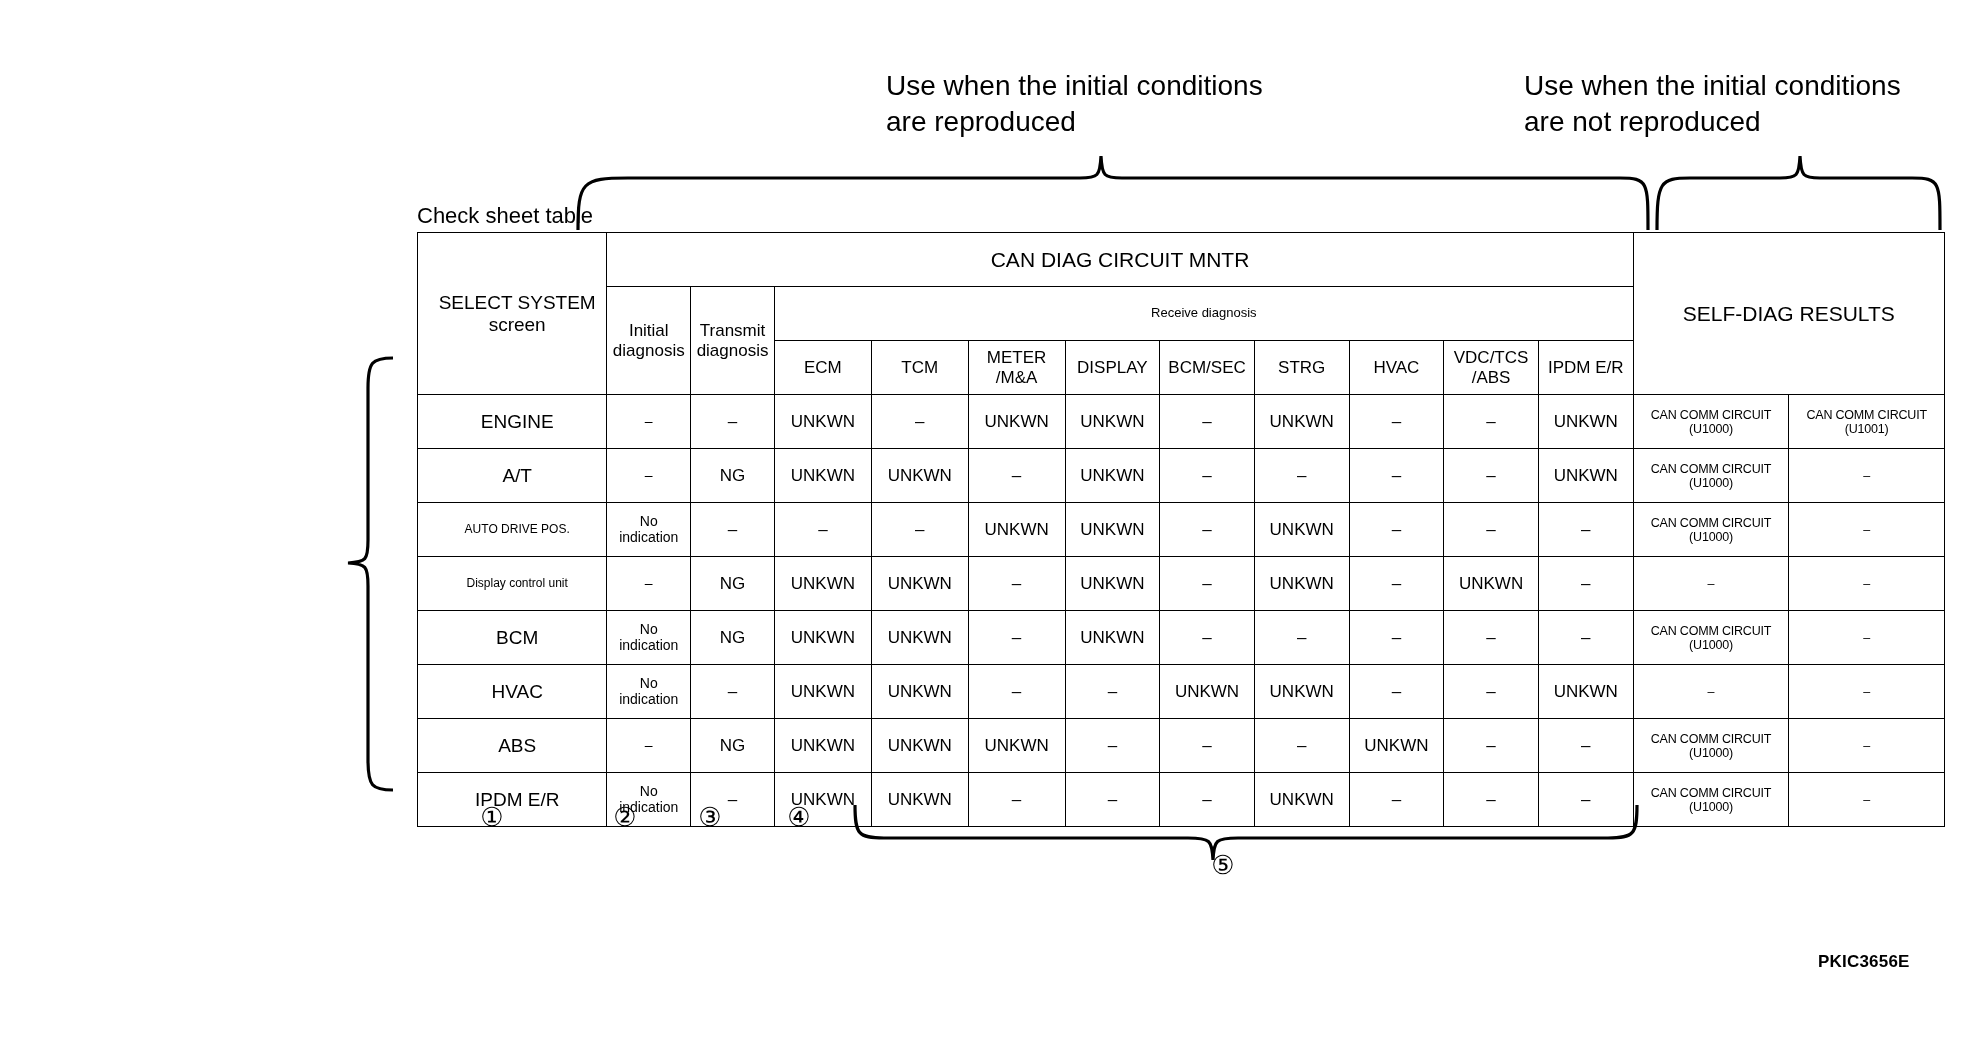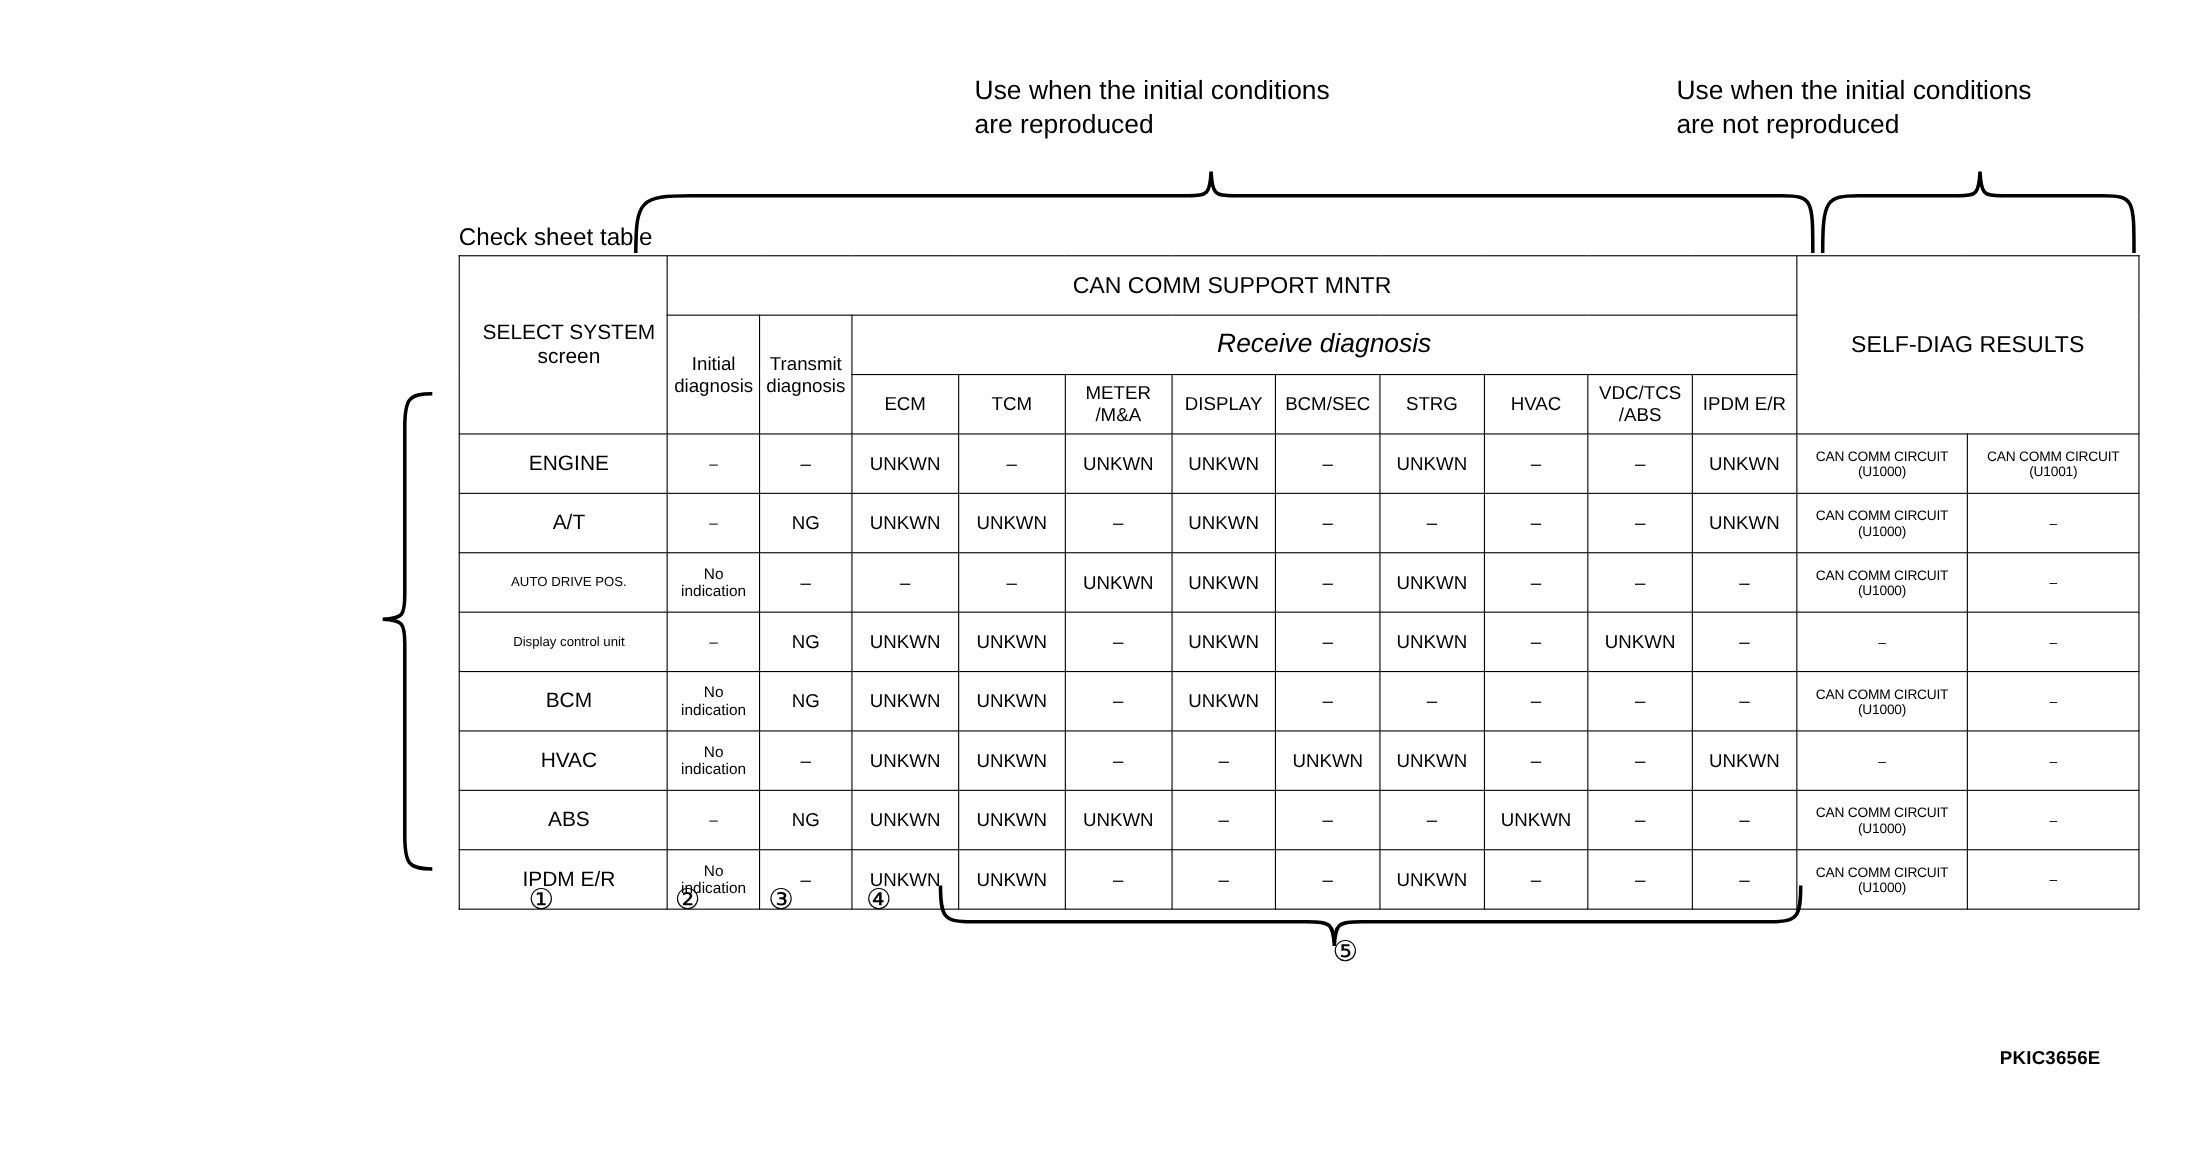--- a/index.html
+++ b/index.html
@@ -17,21 +17,21 @@
   }
   .canvas {
     position: absolute;
     left: 0; top: 0;
     width: 1987px;
     height: 1045px;
   }
   
   .ann {
     position: absolute;
-    font-size: 24px;
+    font-size: 28px;
     line-height: 1.28;
     white-space: pre-line;
   }
   #ann-repro { left: 886px; top: 68px; width: 430px; }
   #ann-notrepro { left: 1524px; top: 68px; width: 430px; }
   #ann-left {
     position: absolute;
     left: 32px; top: 513px;
     width: 300px;
     font-size: 24px;
@@ -86,21 +86,21 @@
   td.row-label {
     text-align: left;
     padding-left: 10px !important;
     font-size: 19px;
     white-space: nowrap;
   }
   td.row-label.small { font-size: 12px; }
   td.small2 { font-size: 14px; line-height: 1.12; }
   td.canbox { font-size: 12.5px; line-height: 1.2; letter-spacing: -0.2px; }
   .grp-top { font-size: 21px; }
-  .grp-sub { font-size: 24px; font-style: italic; }
+  .grp-sub { font-size: 13px; }
   .hdr-small { font-size: 17px; line-height: 1.1; }
   .selfdiag-hdr { font-size: 21px; }
   
   .circ {
     position: absolute;
     font-size: 26px;
     text-align: center;
   }
 </style>
 </head>
@@ -146,21 +146,21 @@
           <col style="width:87px">
         <col style="width:87px">
           <col style="width:87px">
           <col style="width:87px">
         <col style="width:143px">
           <col style="width:143px">
       </colgroup>
       <thead>
         <tr>
           <td rowspan="3" class="hdr-sel">SELECT SYSTEM screen</td>
-          <td colspan="11" class="grp-top">CAN COMM SUPPORT MNTR</td>
+          <td colspan="11" class="grp-top">CAN DIAG CIRCUIT MNTR</td>
           <td colspan="2" rowspan="3" class="selfdiag-hdr">SELF-DIAG RESULTS</td>
         </tr>
         <tr>
           <td rowspan="2" class="hdr-small" style="white-space:pre-line">Initial
 diagnosis</td>
           <td rowspan="2" class="hdr-small" style="white-space:pre-line">Transmit
 diagnosis</td>
           <td colspan="9" class="grp-sub">Receive diagnosis</td>
         </tr>
         <tr>

